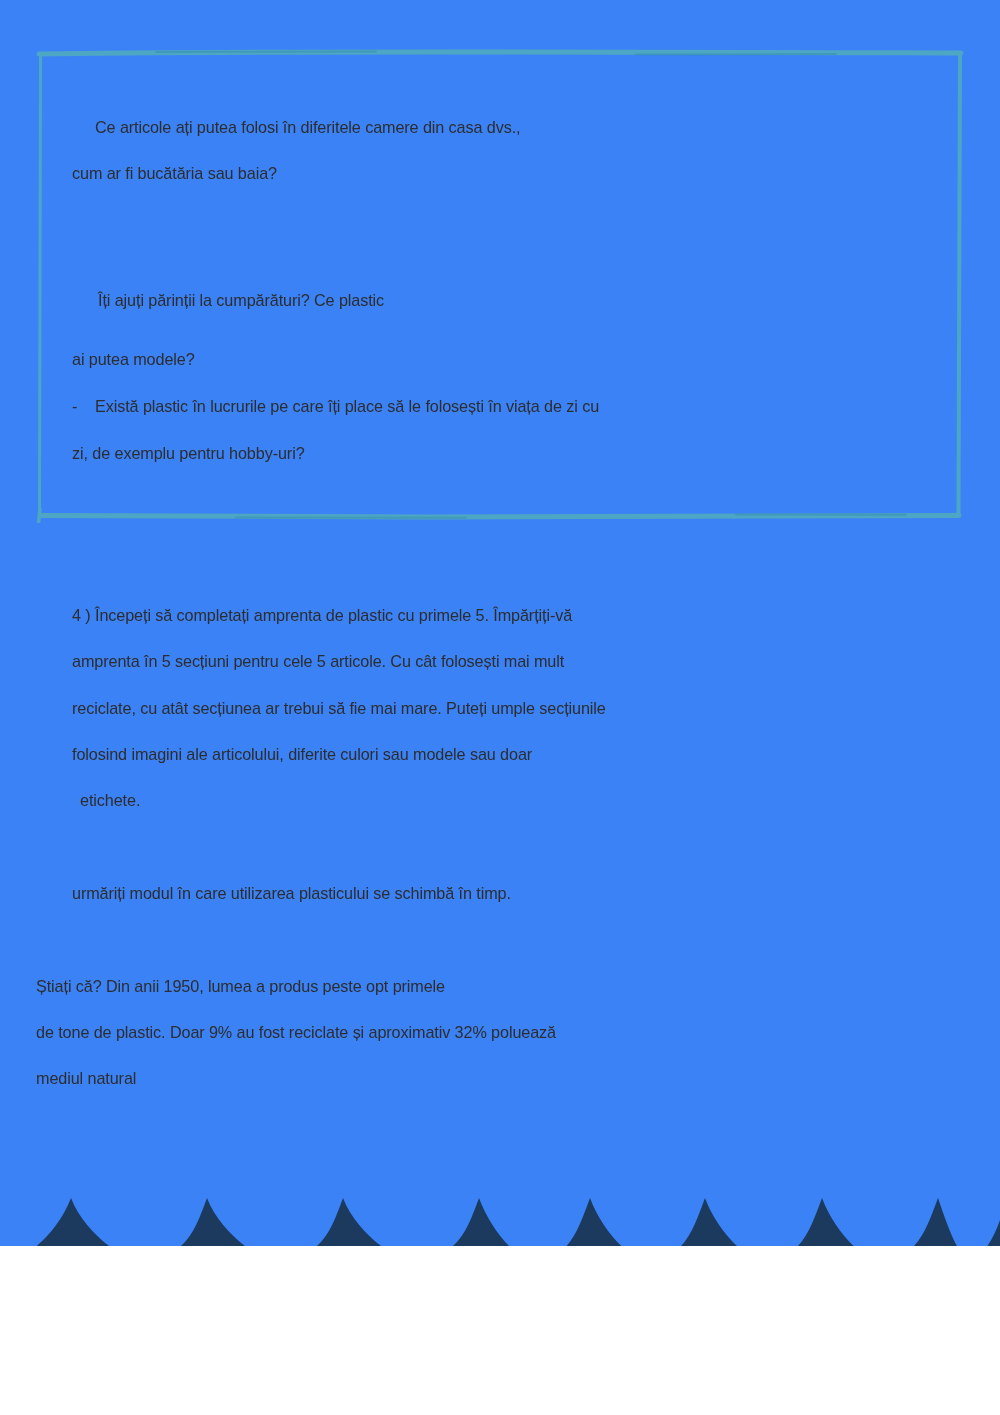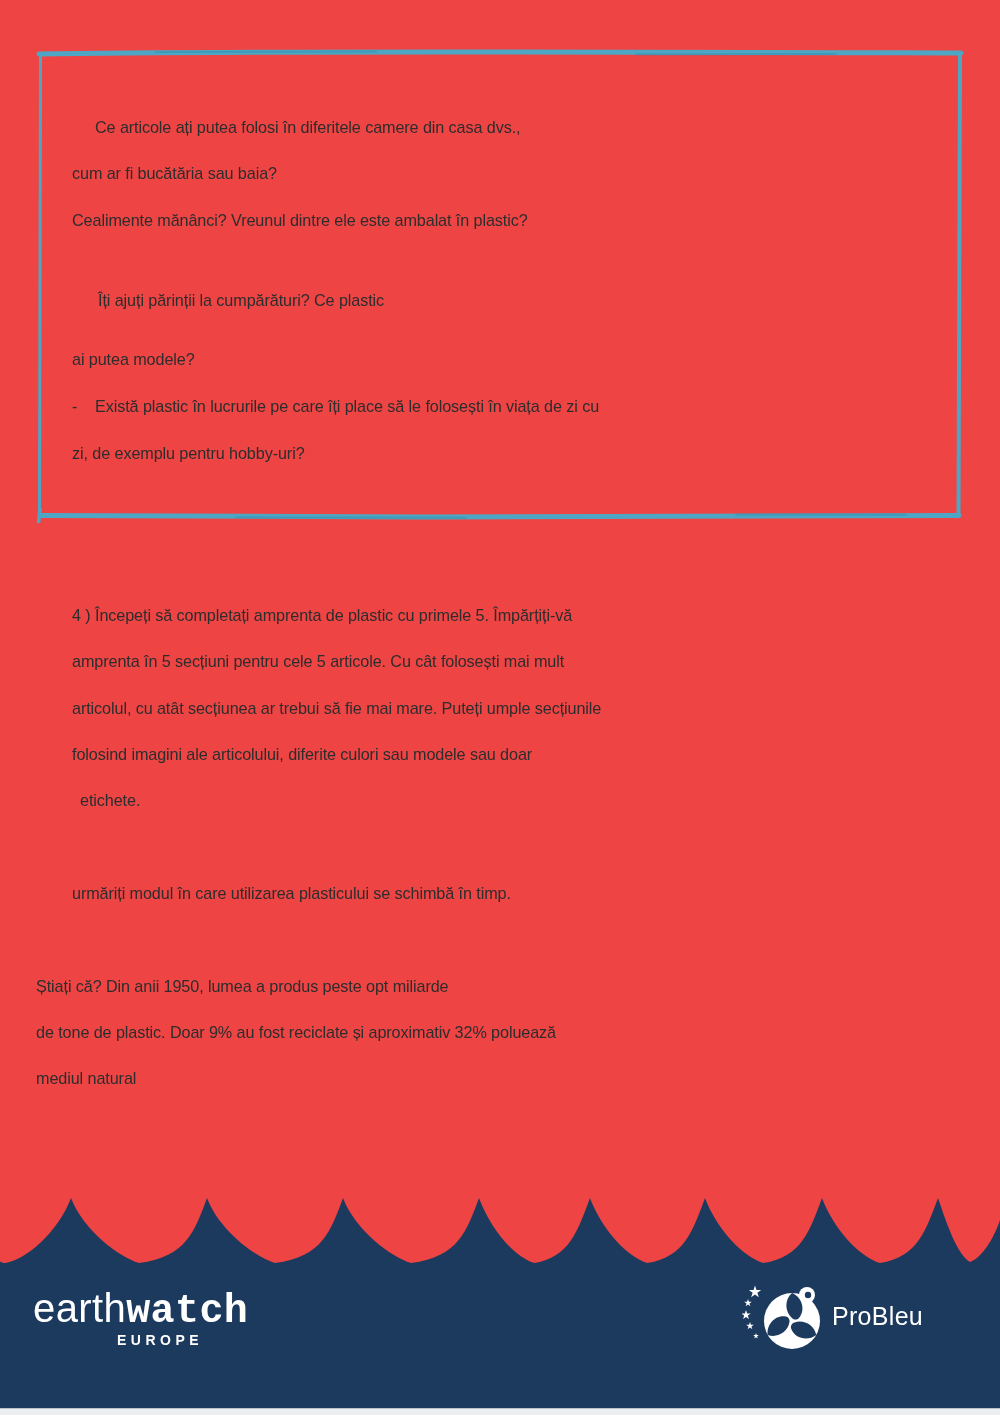--- a/index.html
+++ b/index.html
@@ -1,17 +1,17 @@
 <!DOCTYPE html>
 <html><head>
 <meta charset="utf-8">
 <style>
   html,body{margin:0;padding:0;background:#ffffff;}
   .page{
-    position:relative;width:1000px;height:1415px;background:#ef4444;overflow:hidden;
+    position:relative;width:1000px;height:1246px;background:#3b82f6;overflow:hidden;
     font-family:"Liberation Sans", sans-serif;color:#2d2d2d;
   }
   .line{
     position:absolute;white-space:nowrap;font-size:16.2px;line-height:21px;
     letter-spacing:-0.1px;color:#2d2d2d;
   }
   .dash{display:inline-block;width:23px;}
   .box-svg{position:absolute;left:36px;top:47px;width:928px;height:476px;}
   .footer{position:absolute;left:0;top:1198px;width:1000px;height:210px;}
   .footer svg.wave{position:absolute;left:0;top:0;width:100%;height:100%;display:block;}
@@ -39,36 +39,35 @@
         <path d="M 120 5 L 340 4.5"></path>
         <path d="M 600 7.5 L 800 7"></path>
         <path d="M 200 470.5 L 430 470.8"></path>
         <path d="M 700 467.5 L 870 467.8"></path>
       </g>
     </g>
   </svg>
 
   <div class="line" style="left:95px;top:117px">Ce articole ați putea folosi în diferitele camere din casa dvs.,</div>
   <div class="line" style="left:72px;top:163px">cum ar fi bucătăria sau baia?</div>
-  <div class="line" style="left:72px;top:210px">Cealimente mănânci? Vreunul dintre ele este ambalat în plastic?</div>
   <div class="line" style="left:98px;top:290px">Îți ajuți părinții la cumpărături? Ce plastic</div>
   <div class="line" style="left:72px;top:349px">ai putea modele?</div>
   <div class="line" style="left:72px;top:396px">
     <span class="dash">-</span><span>Există plastic în lucrurile pe care îți place să le folosești în viața de zi cu</span>
   </div>
   <div class="line" style="left:72px;top:443px">zi, de exemplu pentru hobby-uri?</div>
 
   <div class="line" style="left:72px;top:605px">4 ) Începeți să completați amprenta de plastic cu primele 5. Împărțiți-vă</div>
   <div class="line" style="left:72px;top:651px">amprenta în 5 secțiuni pentru cele 5 articole. Cu cât folosești mai mult</div>
-  <div class="line" style="left:72px;top:698px">articolul, cu atât secțiunea ar trebui să fie mai mare. Puteți umple secțiunile</div>
+  <div class="line" style="left:72px;top:698px">reciclate, cu atât secțiunea ar trebui să fie mai mare. Puteți umple secțiunile</div>
   <div class="line" style="left:72px;top:744px">folosind imagini ale articolului, diferite culori sau modele sau doar</div>
   <div class="line" style="left:80px;top:790px">etichete.</div>
   <div class="line" style="left:72px;top:883px">urmăriți modul în care utilizarea plasticului se schimbă în timp.</div>
 
-  <div class="line" style="left:36px;top:976px">Știați că? Din anii 1950, lumea a produs peste opt miliarde</div>
+  <div class="line" style="left:36px;top:976px">Știați că? Din anii 1950, lumea a produs peste opt primele</div>
   <div class="line" style="left:36px;top:1022px">de tone de plastic. Doar 9% au fost reciclate și aproximativ 32% poluează</div>
   <div class="line" style="left:36px;top:1068px">mediul natural</div>
 
   <div class="footer">
     <svg class="wave" viewBox="0 0 1000 210" preserveAspectRatio="none" aria-hidden="true">
       <path fill="#1b3a5e" d="
         M 0 63.5
         C 2 64.5 3.5 65 5.5 65
         C 27 61 58 34 71 0
         C 83 32 119 59 139 65

